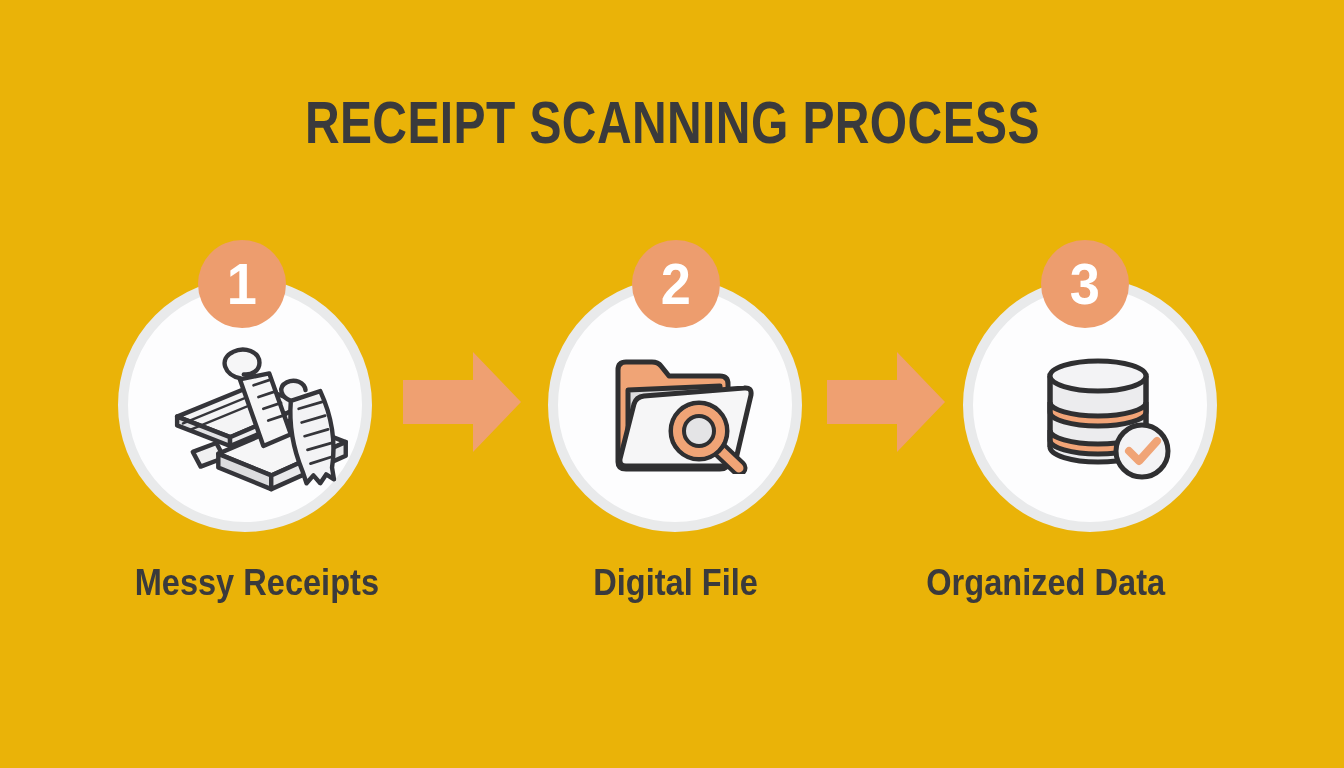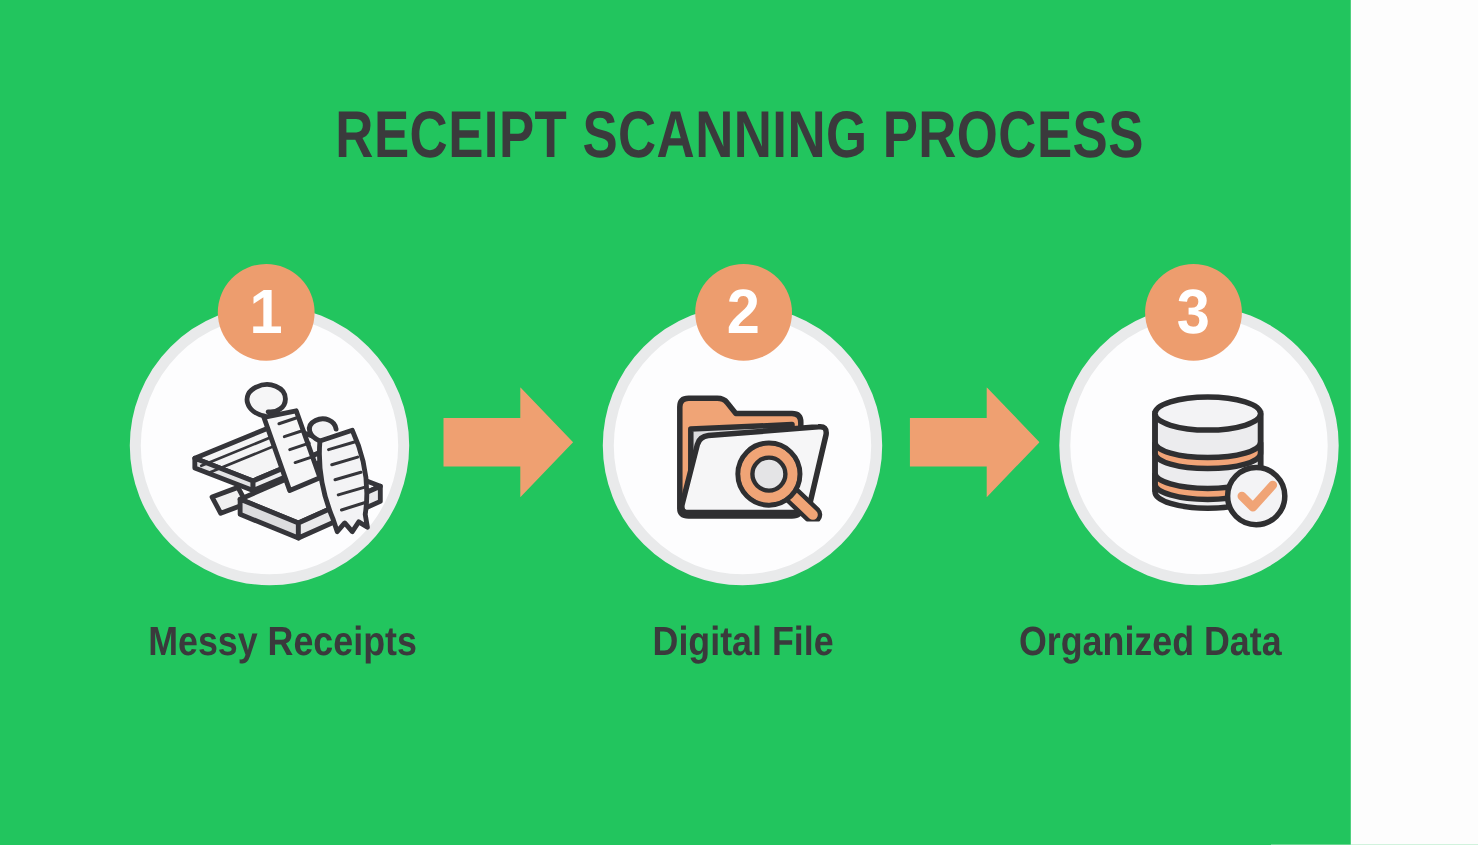--- a/index.html
+++ b/index.html
@@ -2,21 +2,21 @@
 <html><head>
 <meta charset="utf-8">
 <style>
   html,body{margin:0;padding:0;}
   body{
     width:1344px;height:768px;
     background:#fdfdfd;
     font-family:"Liberation Sans","DejaVu Sans",sans-serif;
     overflow:hidden;
   }
-  .canvas{position:relative;width:1228px;height:768px;background:#22c55e;}
+  .canvas{position:relative;width:1344px;height:768px;background:#eab308;}
 
   .title{
     position:absolute;left:0;top:90px;width:1344px;
     text-align:center;
     font-size:60px;font-weight:bold;color:#3a3a3c;
     line-height:1.1;letter-spacing:0.5px;
     white-space:nowrap;
   }
   .title span{display:inline-block;transform:scaleX(0.80);transform-origin:center;}
 

